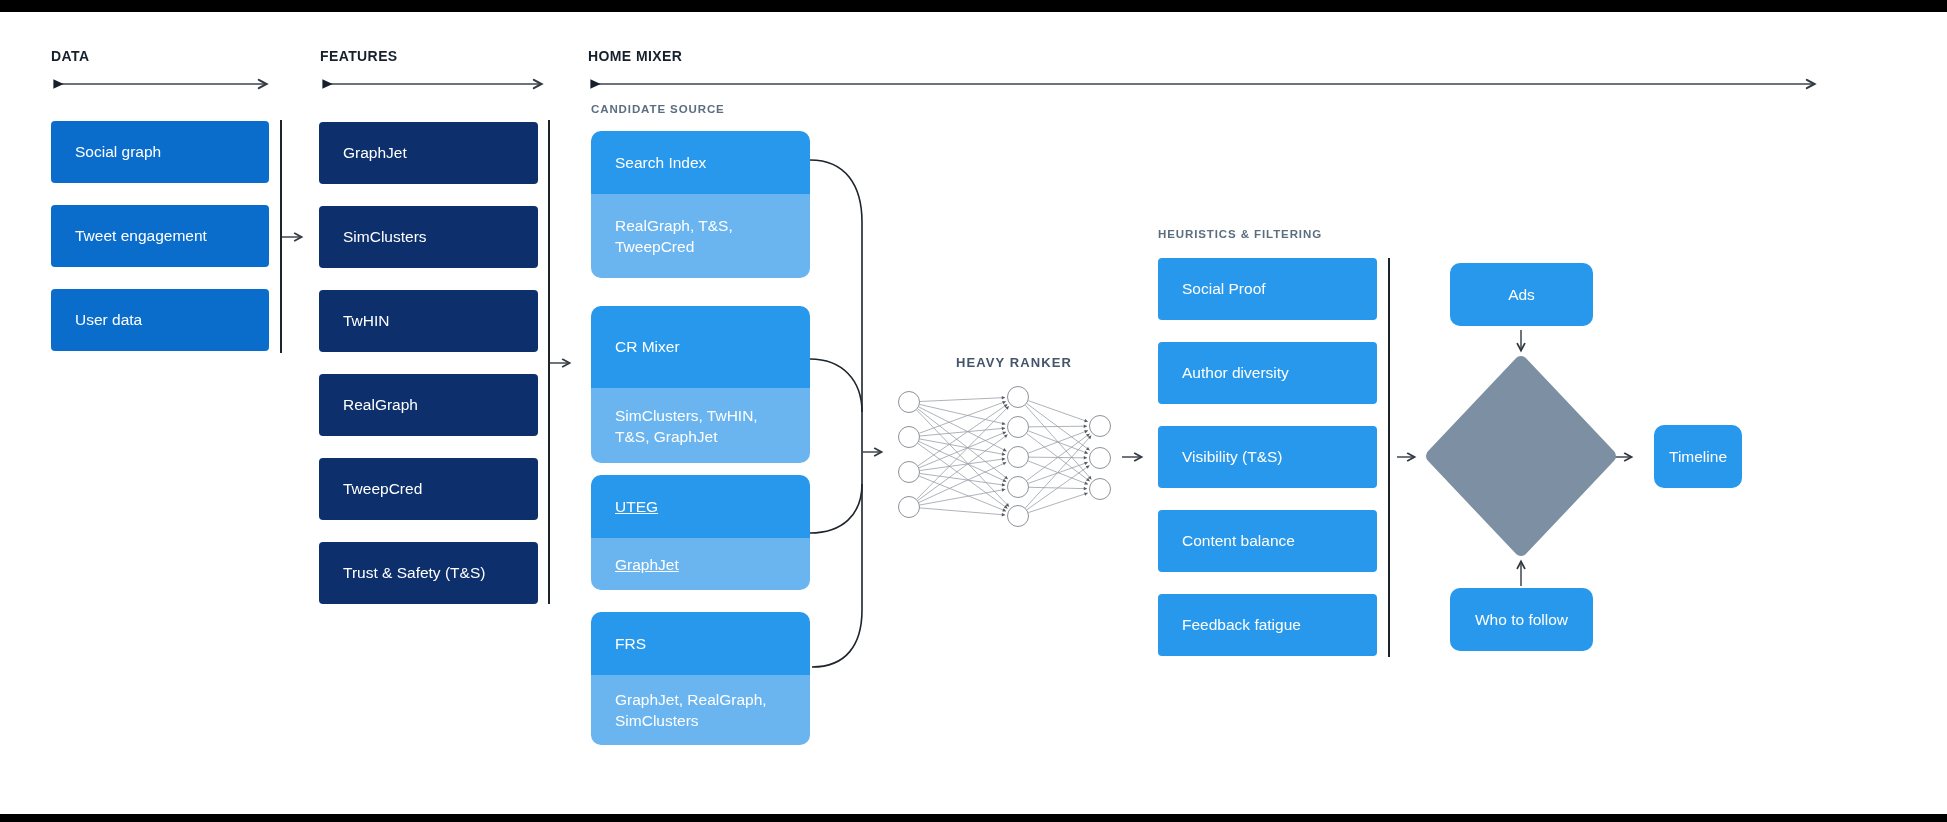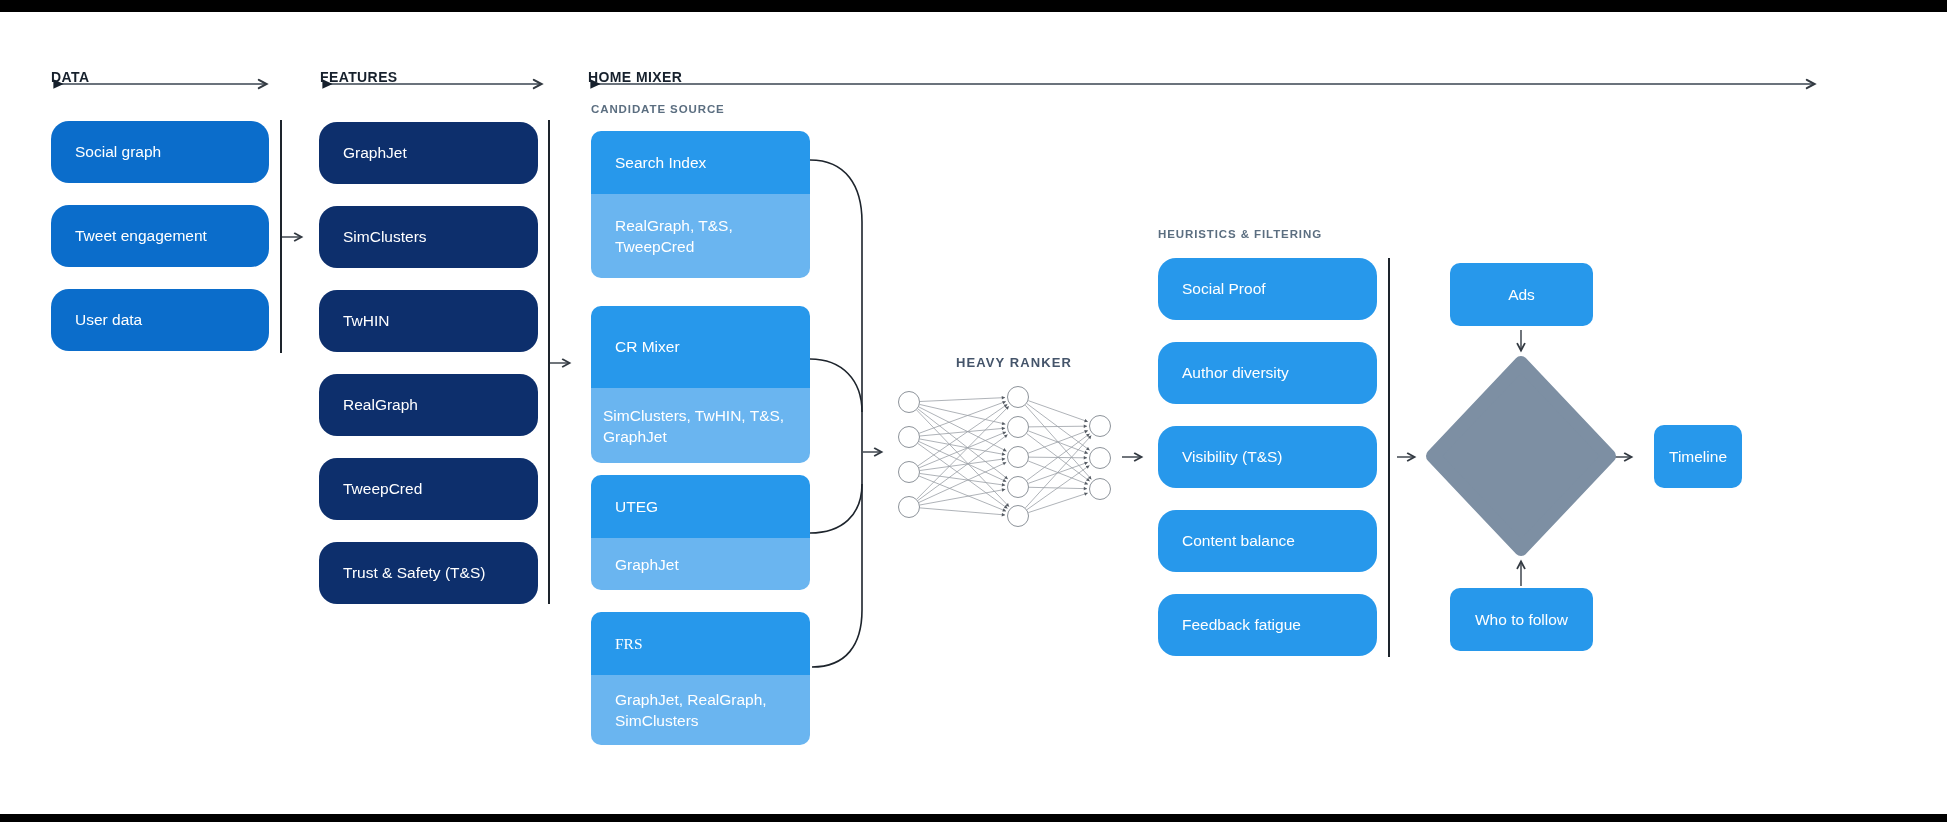--- a/index.html
+++ b/index.html
@@ -6,33 +6,33 @@
   #stage{
     position:relative;width:1947px;height:822px;overflow:hidden;
     font-family:"Liberation Sans",sans-serif;background:#fff;
   }
   .bar{position:absolute;left:0;width:1947px;background:#000;}
   #bar-top{top:0;height:12px;}
   #bar-bottom{top:814px;height:8px;}
 
   .section-header{
     position:absolute;font-weight:700;font-size:14px;letter-spacing:.4px;
-    color:var(--header-text,#16202c);white-space:nowrap;margin-top:21px;
+    color:var(--header-text,#16202c);white-space:nowrap;
   }
   .sub-label{
     position:absolute;font-weight:700;font-size:11.5px;letter-spacing:.9px;
     color:var(--sub-label,#5b6e80);white-space:nowrap;
   }
   .ranker-label{
     position:absolute;font-weight:700;font-size:13px;letter-spacing:1.1px;
     color:var(--ranker-label,#44546a);white-space:nowrap;
   }
 
   .box{
-    position:absolute;border-radius:18px;color:#fff;display:flex;align-items:center;
+    position:absolute;border-radius:4px;color:#fff;display:flex;align-items:center;
     box-sizing:border-box;padding:0 14px 0 24px;font-size:15.5px;line-height:20px;
   }
   .data-box{left:51px;width:218px;height:62px;background:var(--data-box,#0b6dcb);}
   .feat-box{left:319px;width:219px;height:62px;background:var(--features-box,#0d2f6c);}
   .filter-box{left:1158px;width:219px;height:62px;background:var(--filter-box,#2798eb);}
 
   .cand{
     position:absolute;left:591px;width:219px;border-radius:10px;overflow:hidden;color:#fff;
   }
   .cand-dark{
@@ -101,34 +101,34 @@
       <span>Search Index</span>
     </div>
     <div class="cand-light" style="height:84px;">
       <span>RealGraph, T&amp;S, TweepCred</span>
     </div>
   </div>
   <div class="cand" style="top:306px;">
     <div class="cand-dark" style="height:82px;">
       <span>CR Mixer</span>
     </div>
-    <div class="cand-light" style="height:75px;padding-left:12px;">
+    <div class="cand-light" style="height:75px;">
       <span>SimClusters, TwHIN, T&amp;S, GraphJet</span>
     </div>
   </div>
-  <div class="cand" style="top:475px;">
+  <div class="cand" style="top:475px;text-decoration:underline;">
     <div class="cand-dark" style="height:63px;">
       <span>UTEG</span>
     </div>
     <div class="cand-light" style="height:52px;">
       <span>GraphJet</span>
     </div>
   </div>
   <div class="cand" style="top:612px;">
-    <div class="cand-dark" style="height:63px;font-family:Liberation Serif, serif;">
+    <div class="cand-dark" style="height:63px;">
       <span>FRS</span>
     </div>
     <div class="cand-light" style="height:70px;">
       <span>GraphJet, RealGraph, SimClusters</span>
     </div>
   </div>
 
   <div class="box filter-box" style="top:258px;">
     <span>Social Proof</span>
   </div>

